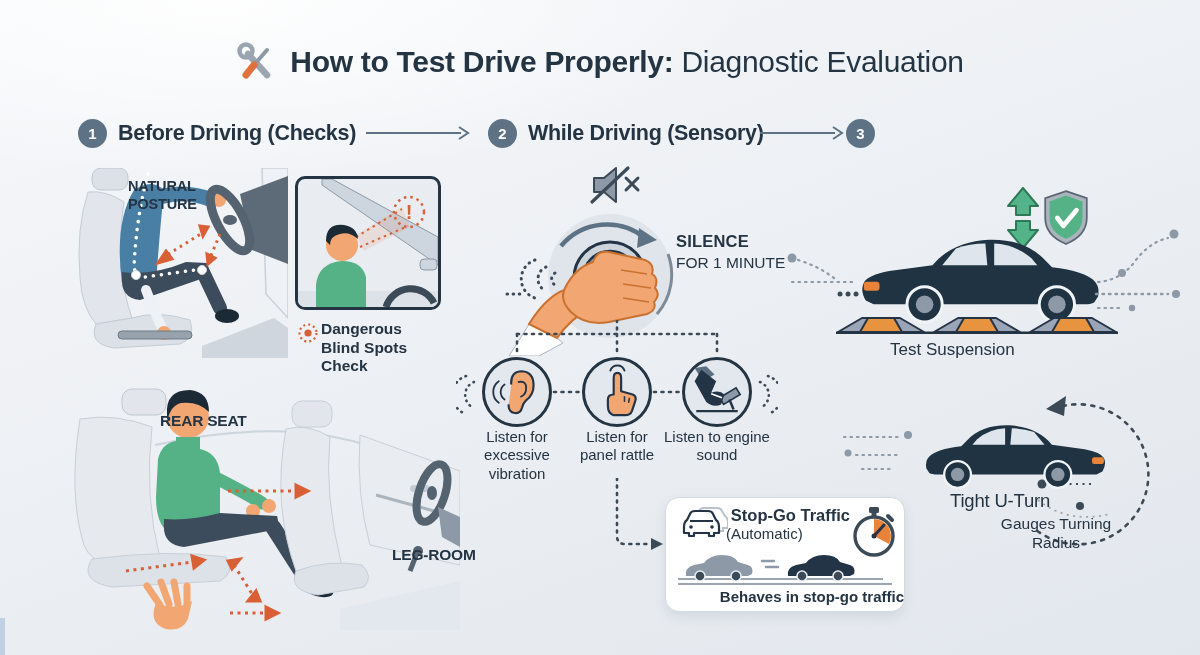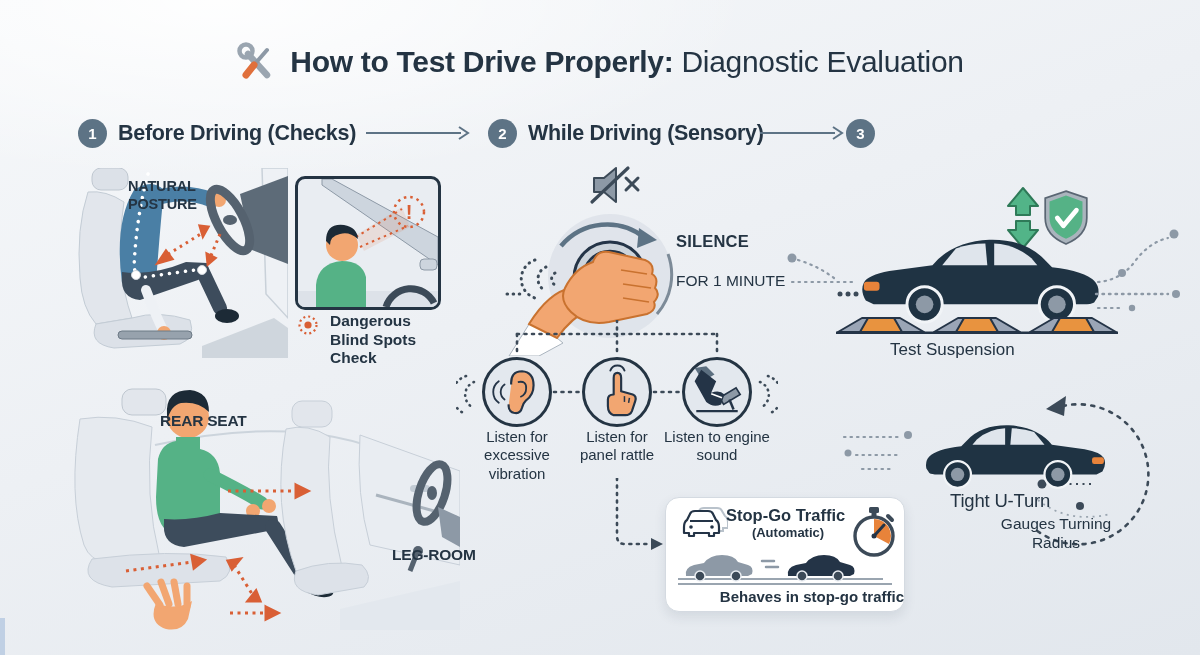--- a/index.html
+++ b/index.html
@@ -31,22 +31,22 @@
   .m{font-weight:500}
   
   .blind-panel{position:absolute;left:295px;top:176px;width:146px;height:134px;border:3px solid var(--ink);
     border-radius:10px;background:#e9edf2;overflow:hidden}
   
   .check-circle{position:absolute;width:70px;height:70px;border-radius:50%;
     border:3px solid var(--ink);background:var(--panel);display:flex;align-items:center;justify-content:center}
   .check-cap{position:absolute;text-align:center;font-size:15px;line-height:1.22;font-weight:500}
   .stopgo{position:absolute;left:665px;top:497px;width:240px;height:115px;background:#fff;
     border:1px solid #d4dae1;border-radius:14px;box-shadow:0 5px 12px rgba(40,55,75,.10)}
-  .stopgo .ttl{position:absolute;left:60px;top:8px;width:124px;text-align:left;font-size:16.5px;font-weight:700;line-height:1.1}
-  .stopgo .sub{position:absolute;left:60px;top:27px;width:124px;text-align:center;font-size:13px;font-weight:700}
+  .stopgo .ttl{position:absolute;left:60px;top:8px;width:124px;text-align:right;font-size:16.5px;font-weight:700;line-height:1.1}
+  .stopgo .sub{position:absolute;left:60px;top:27px;width:124px;font-size:15px;font-weight:400}
   .stopgo .div{position:absolute;left:12px;right:12px;top:85px;height:1.5px;background:#9aa5b0}
   .stopgo .cap2{position:absolute;left:0;right:0;top:90px;text-align:right;font-size:15px;font-weight:700}
   .txtlbl{position:absolute;font-weight:700;font-size:15.5px;letter-spacing:-.2px}
 </style>
 </head>
 <body>
 
 <div class="canvas">
 
   <svg width="0" height="0" style="position:absolute" aria-hidden="true">
@@ -134,21 +134,21 @@
       <polygon points="58,56 104,28 112,48 66,72" fill="#e0703c" opacity=".13"></polygon>
       <line x1="58" y1="58" x2="104" y2="30" stroke="#d95f35" stroke-width="2" stroke-dasharray="2.5 4"></line>
       <line x1="62" y1="68" x2="110" y2="47" stroke="#d95f35" stroke-width="2" stroke-dasharray="2.5 4"></line>
       <circle cx="111" cy="33" r="15" fill="none" stroke="#d95f35" stroke-width="2.5" stroke-dasharray="2.5 4"></circle>
       <text x="111" y="40" text-anchor="middle" font-size="20" font-weight="bold" fill="#d95f35">!</text>
       <circle cx="44" cy="66" r="16" fill="#f2a671"></circle>
       <path d="M28,62 Q28,44 46,46 Q59,48 60,60 Q51,52 42,55 Q32,57 32,66 Z" fill="#1c2a36"></path>
       <path d="M18,106 Q20,84 44,82 Q64,82 68,98 L68,128 L18,128 Z" fill="#55b286"></path>
     </svg>
   </div>
-  <div class="abs" style="left:297px;top:312px;display:flex;gap:11px;align-items:flex-start">
+  <div class="abs" style="left:297px;top:320px;display:flex;gap:2px;align-items:flex-start">
     <svg width="22" height="22" viewBox="0 0 22 22" style="margin-top:2px">
       <circle cx="11" cy="11" r="8.5" fill="none" stroke="#d95f35" stroke-width="2.2" stroke-dasharray="2 3"></circle>
       <circle cx="11" cy="11" r="3.6" fill="#d95f35"></circle>
     </svg>
     <div class="cap b" style="width:122px;font-size:15.5px;line-height:1.2">Dangerous Blind Spots Check</div>
   </div>
 
   <svg class="abs" style="left:60px;top:375px" width="400" height="255" viewBox="0 0 400 255">
     <path d="M95,70 Q240,38 332,80" stroke="#ccd4dc" stroke-width="2" fill="none"></path>
     <path d="M280,234 L400,206 L400,255 L280,255 Z" fill="#e3e8ee"></path>
@@ -224,21 +224,21 @@
     <path d="M24,128 Q44,96 66,92 L86,112 Q66,122 52,142 Z" fill="#f2a671" stroke="#c9722f" stroke-width="2"></path>
     <path d="M60,92 Q70,72 88,66 Q92,54 104,56 L140,64 Q150,68 147,78 Q154,82 150,92 Q156,98 149,106 Q152,114 142,118 L104,126 Q80,130 66,116 Q54,104 60,92 Z" fill="#f2a671" stroke="#c9722f" stroke-width="2"></path>
     <g stroke="#c9722f" stroke-width="1.6">
       <line x1="142" y1="78" x2="116" y2="74"></line>
         <line x1="146" y1="92" x2="118" y2="88"></line>
         <line x1="144" y1="106" x2="118" y2="102"></line>
     </g>
   </svg>
   <div class="abs" style="left:676px;top:232px;width:140px">
     <div class="b" style="font-size:16.5px;letter-spacing:.2px">SILENCE</div>
-    <div style="font-size:15.5px;margin-top:21px">FOR 1 MINUTE</div>
+    <div style="font-size:15.5px;margin-top:3px">FOR 1 MINUTE</div>
   </div>
 
   <svg class="abs" style="left:470px;top:320px" width="320" height="80" viewBox="0 0 320 80">
     <g stroke="#3c4a58" stroke-width="2.6" fill="none" stroke-dasharray="2 5.5" stroke-linecap="round">
       <path d="M147,0 V14"></path>
         <path d="M47,14 H247"></path>
       <path d="M47,14 V36"></path>
         <path d="M147,14 V36"></path>
         <path d="M247,14 V36"></path>
       <path d="M84,72 H110"></path>

